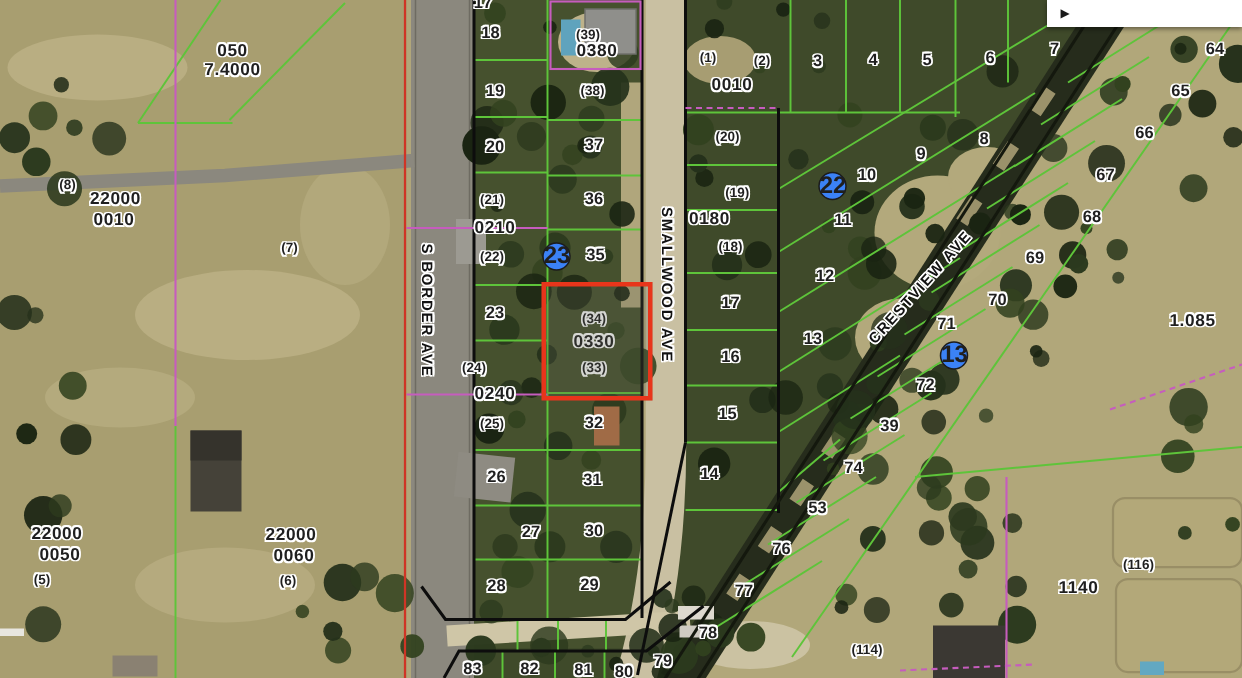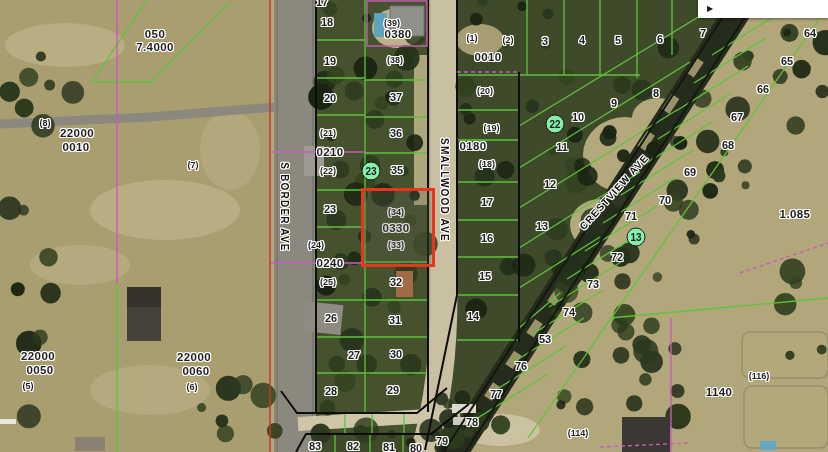--- a/index.html
+++ b/index.html
@@ -6,22 +6,22 @@
   #stage{position:relative;width:828px;height:452px;overflow:hidden;
          font-family:"Liberation Sans",sans-serif;background:#b1a77a;}
   #base{position:absolute;left:0;top:0;}
   #labels{position:absolute;left:0;top:0;width:828px;height:452px;}
   .lbl{position:absolute;transform:translate(-50%,-50%);
        font:bold 11px "Liberation Sans",sans-serif;color:#1f1f1f;white-space:nowrap;
        text-shadow:-1px 0 0 #fff,1px 0 0 #fff,0 -1px 0 #fff,0 1px 0 #fff,
                    -1px -1px 0 #fff,1px 1px 0 #fff,1px -1px 0 #fff,-1px 1px 0 #fff;}
   .paren{font-size:9px;font-weight:bold;text-align:right;}
   .parcel{font-size:11.5px;letter-spacing:.4px;}
-  .circ{width:17px;height:17px;background:#86efac;border:1.5px solid #1c1c1c;border-radius:50%;
-        font-size:10px;line-height:17px;text-align:center;text-shadow:none;padding:0;}
+  .circ{width:17px;height:17px;background:#3b82f6;border:1.5px solid #1c1c1c;border-radius:50%;
+        font-size:16px;line-height:17px;text-align:center;text-shadow:none;padding:0;}
   .street{font-size:10px;letter-spacing:1.2px;color:#121212;}
   #hl{position:absolute;left:361px;top:188px;width:68px;height:73px;
       border:3px solid #e8351b;background:rgba(90,95,80,.25);}
   #recnav{position:absolute;right:0;top:0;width:130px;height:18px;background:#fff;
           display:flex;align-items:center;gap:6px;padding-left:9px;box-sizing:border-box;
           box-shadow:0 1px 3px rgba(0,0,0,.45);}
   #recnav .tri{font-size:8px;color:#1a1a1a;line-height:18px;}
   #recnav .txt{font-size:11px;color:#3d3d3d;line-height:18px;}
 </style>
 </head>
@@ -373,21 +373,21 @@
       <div class="lbl " style="left: 315px; top: 446px;">83</div>
       <div class="lbl " style="left: 353px; top: 446px;">82</div>
       <div class="lbl " style="left: 389px; top: 447px;">81</div>
       <div class="lbl " style="left: 416px; top: 448px;">80</div>
       <div class="lbl " style="left: 442px; top: 441px;">79</div>
       <div class="lbl " style="left: 472px; top: 422px;">78</div>
       <div class="lbl " style="left: 496px; top: 394px;">77</div>
       <div class="lbl " style="left: 521px; top: 366px;">76</div>
       <div class="lbl " style="left: 545px; top: 339px;">53</div>
       <div class="lbl " style="left: 569px; top: 312px;">74</div>
-      <div class="lbl " style="left: 593px; top: 284px;">73</div>
+      <div class="lbl " style="left: 593px; top: 284px;">39</div>
       <div class="lbl " style="left: 617px; top: 257px;">72</div>
       <div class="lbl " style="left: 631px; top: 216px;">71</div>
       <div class="lbl " style="left: 665px; top: 200px;">70</div>
       <div class="lbl " style="left: 690px; top: 172px;">69</div>
       <div class="lbl " style="left: 728px; top: 145px;">68</div>
       <div class="lbl " style="left: 737px; top: 117px;">67</div>
       <div class="lbl " style="left: 763px; top: 89px;">66</div>
       <div class="lbl " style="left: 787px; top: 61px;">65</div>
       <div class="lbl " style="left: 810px; top: 33px;">64</div>
       <div class="lbl " style="left: 545px; top: 41px;">3</div>

